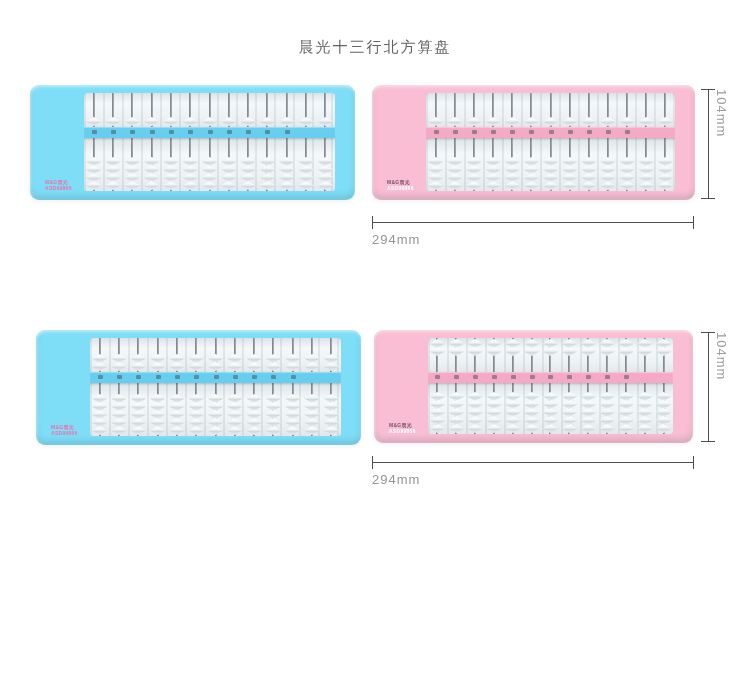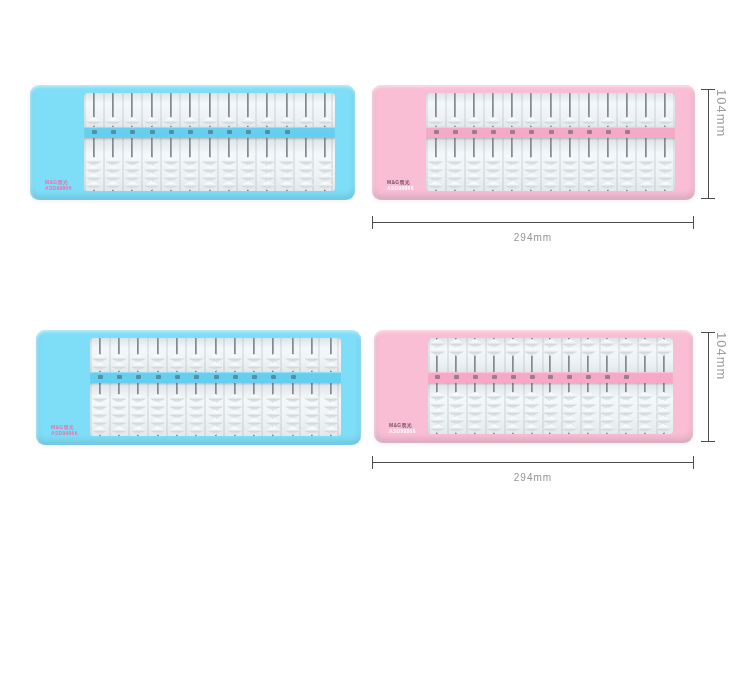--- a/index.html
+++ b/index.html
@@ -49,28 +49,29 @@
   .vdim .cap{position:absolute;left:1px;width:14px;height:1px;background:#4d4d4d;}
   .vdim .cap-top{top:0;}
   .vdim .cap-bottom{bottom:0;}
   .vdim .vlabel{position:absolute;left:14px;top:0;bottom:0;display:flex;align-items:center;
     writing-mode:vertical-rl;color:#9c9c9c;font-size:13px;letter-spacing:1px;}
   .hdim{position:absolute;height:40px;}
   .hdim .line{position:absolute;left:0;right:0;top:7px;height:1px;background:#4d4d4d;}
   .hdim .cap{position:absolute;top:1px;width:1px;height:13px;background:#4d4d4d;}
   .hdim .cap-left{left:0;}
   .hdim .cap-right{right:0;}
-  .hdim .hlabel{position:absolute;left:0;right:0;top:17px;text-align:center;
-    color:#949494;font-size:10px;letter-spacing:1px;}
+  .hdim .hlabel{position:absolute;left:0;right:0;top:17px;
+    color:#949494;font-size:13px;letter-spacing:1px;}
 </style>
 </head>
 <body>
 
 <div id="canvas">
 
+  <div class="sec-title" style="top:38px;">晨光十三行北方算盘</div>
 
   <div class="abacus" style="left: 30px; top: 85px; width: 325px; height: 115px; --frame: #7edef7; --beam: #66cfef;">
       <div class="ab-inner">
         <div class="deck deck-upper">
           <div class="cell">
             <div class="rod"></div>
             <div class="beads at-bottom">
               <div class="bead"></div>
             </div>
           </div>

